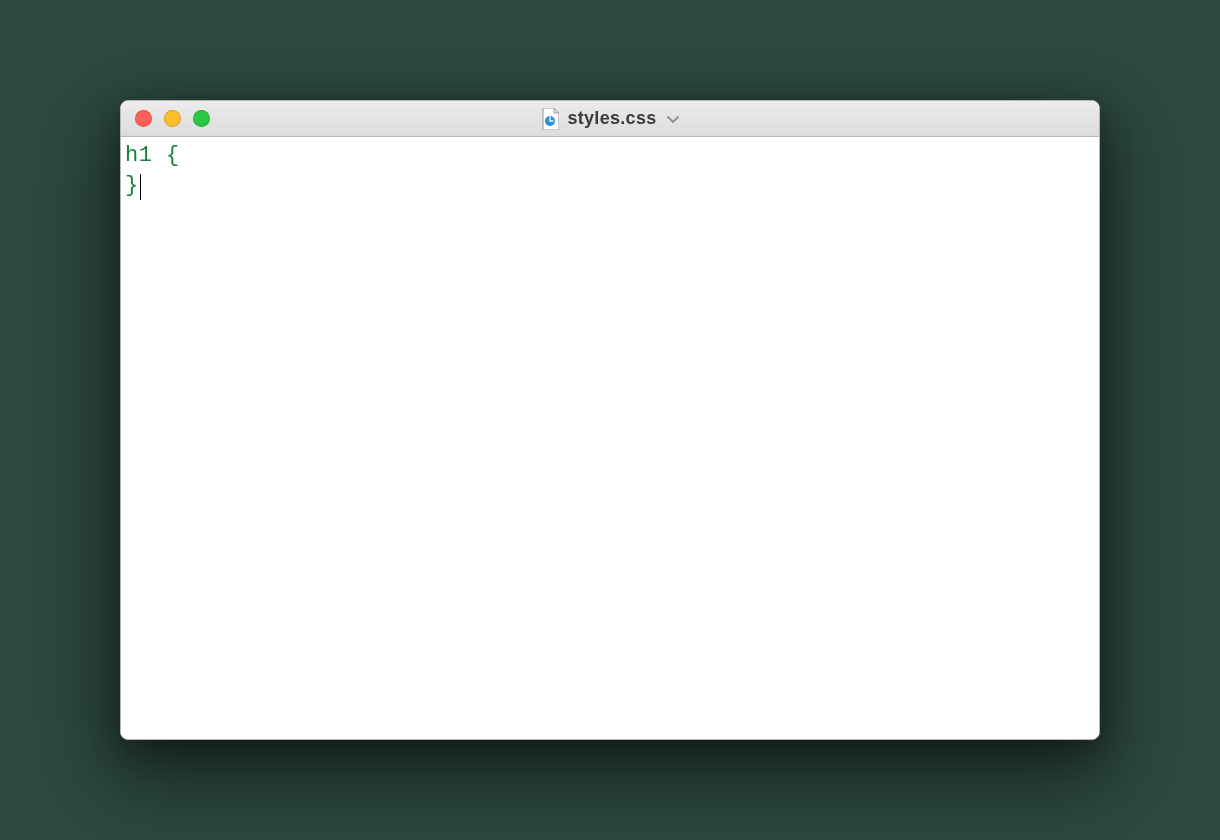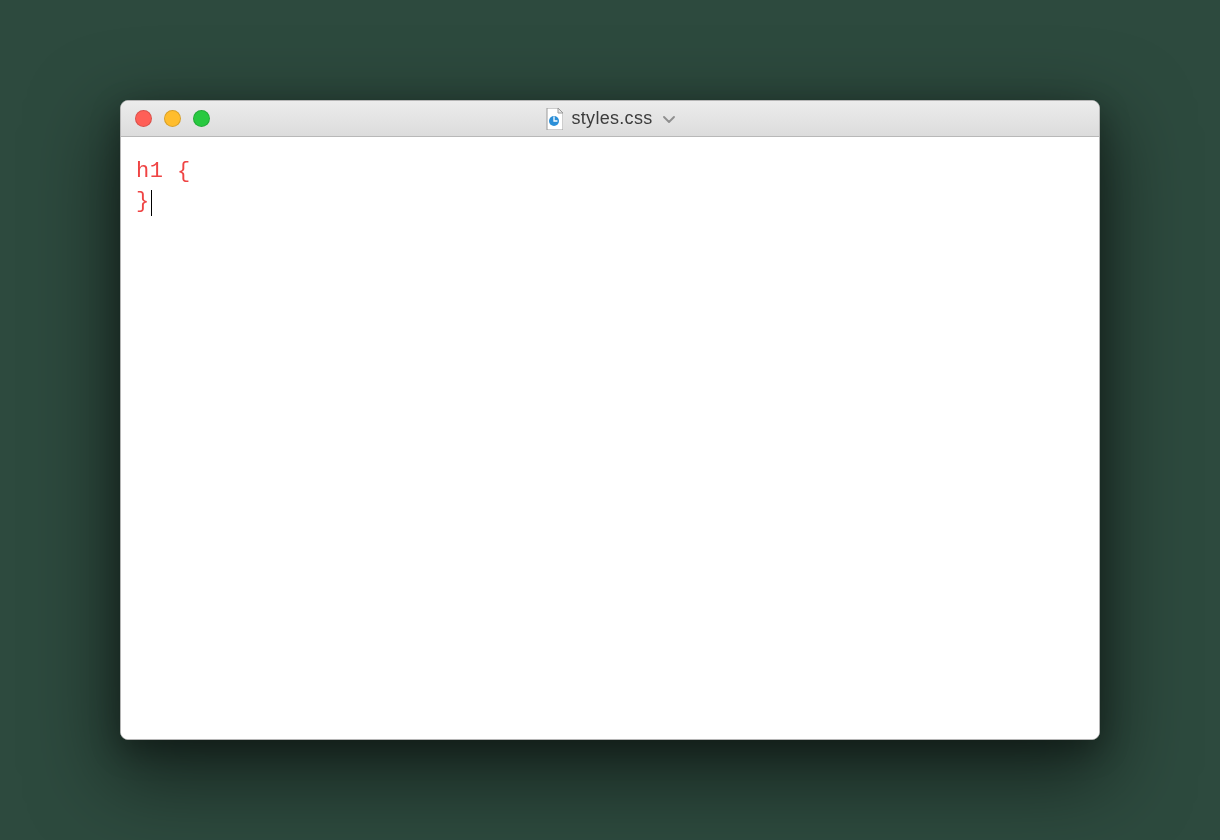--- a/index.html
+++ b/index.html
@@ -67,41 +67,40 @@
     }
     .file-icon {
       width: 18px;
       height: 22px;
       position: relative;
     }
     .file-icon svg {
       display: block;
     }
     .title-text {
-      font-weight: 400;
+      font-weight: 700;
       color: #3c3c3c;
       letter-spacing: 0.3px;
     }
     .chevron {
       color: #8e8e8e;
       font-size: 14px;
       margin-left: 2px;
     }
     .editor-area {
       flex: 1;
       background: #ffffff;
-      padding: 4px 15px;
+      padding: 4px 4px;
       font-family: "Menlo", "Monaco", "Courier New", monospace;
       font-size: 22px;
       line-height: 1.35;
-      color: #ef4444;
+      color: #15803d;
       white-space: pre;
       position: relative;
       letter-spacing: 0.5px;
-      margin-top: 16px;
     }
     .code-line {
       display: block;
     }
     .cursor {
       display: inline-block;
       width: 1.5px;
       height: 1.15em;
       background: #000;
       vertical-align: text-bottom;

